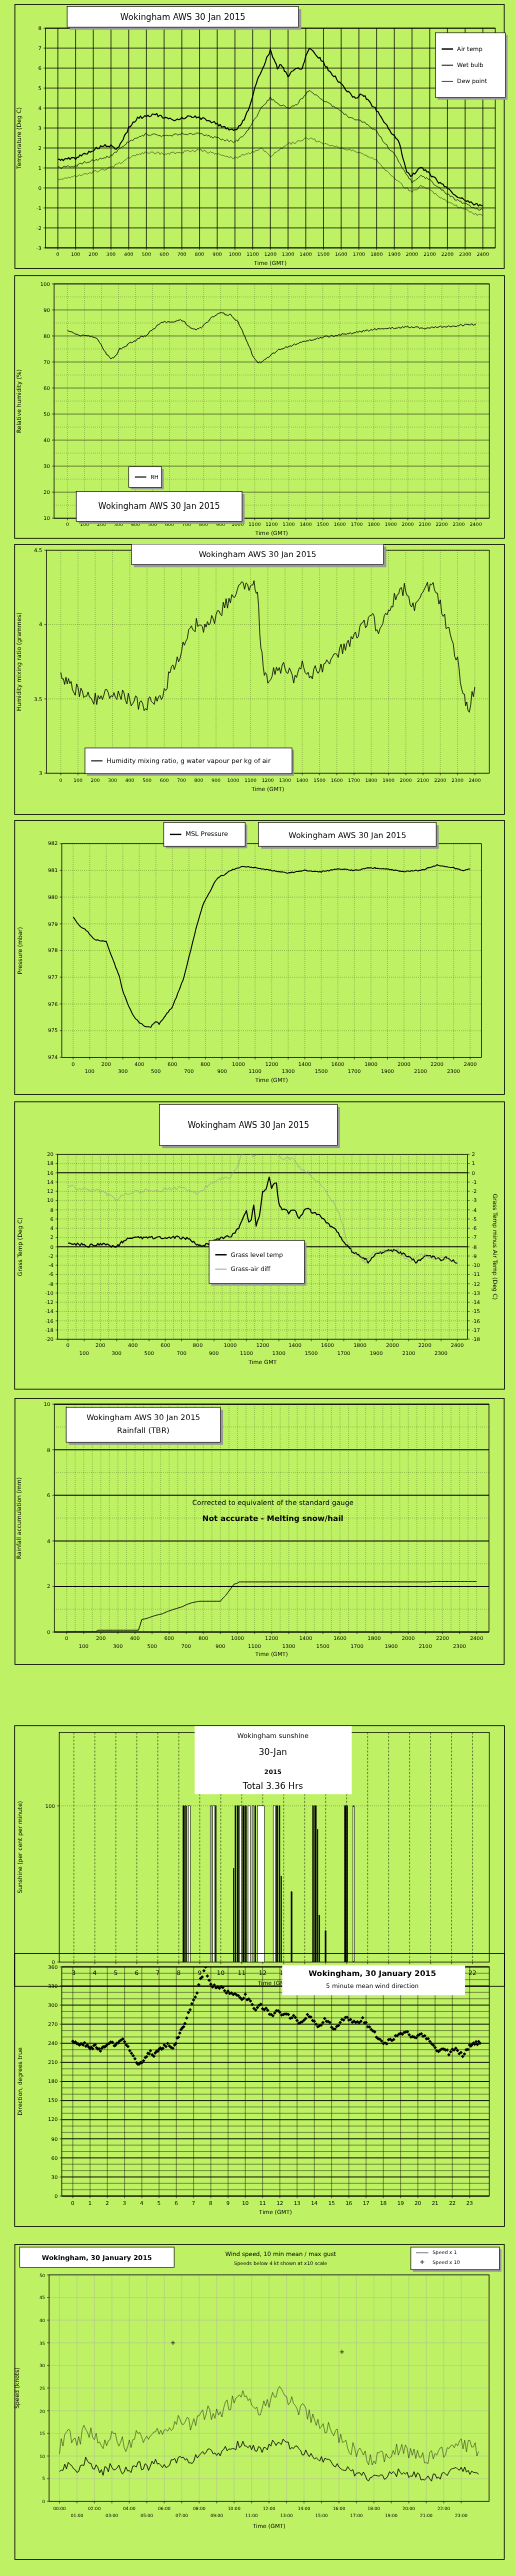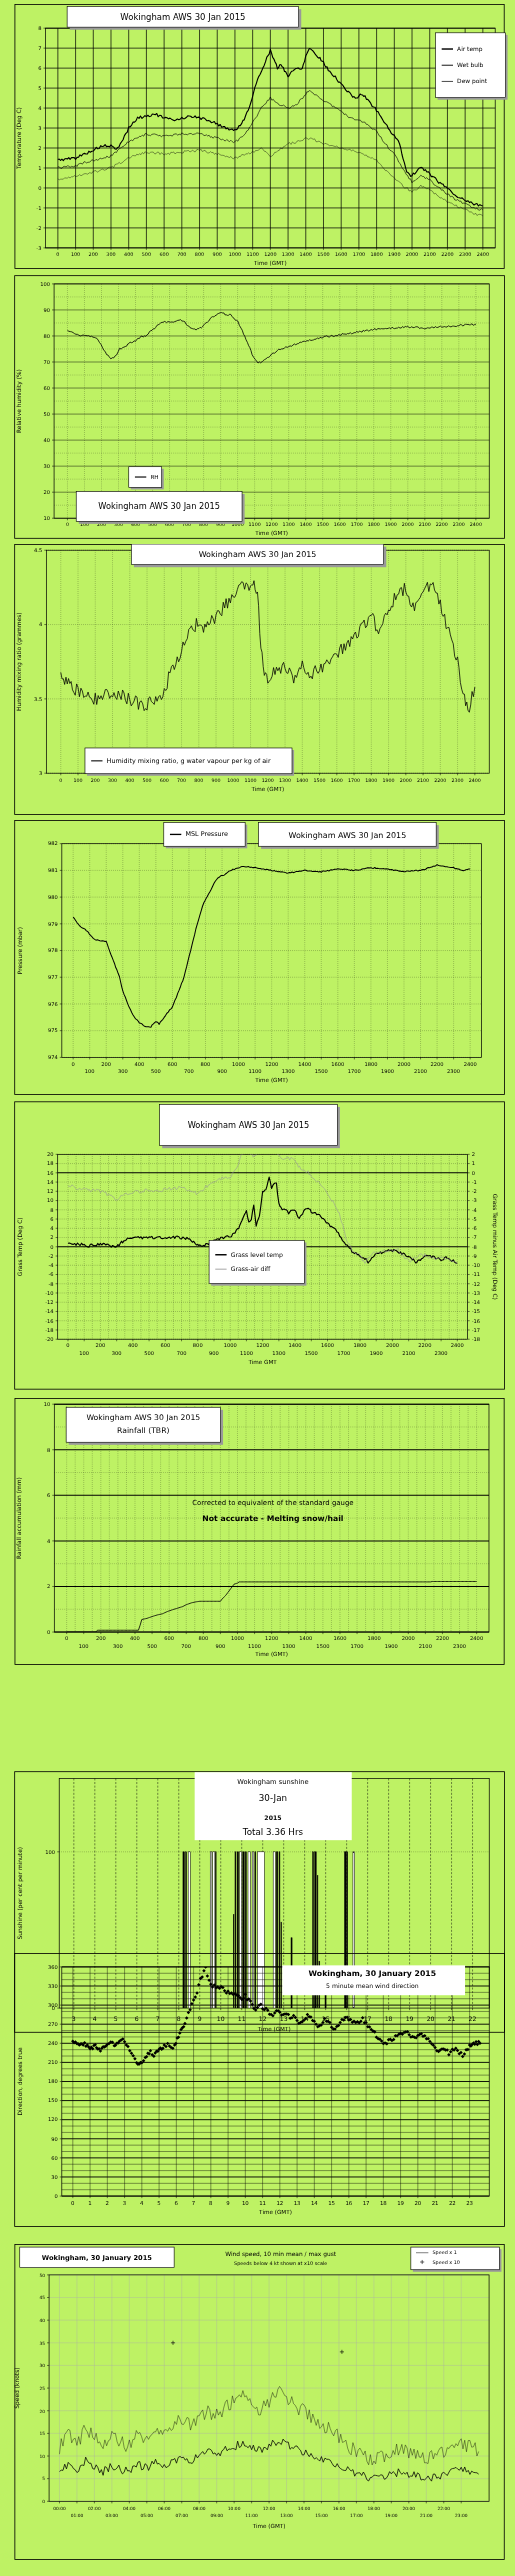--- a/index.html
+++ b/index.html
@@ -879,21 +879,21 @@
           <polyline points="129,455 131.7,455 134.4,455 137.1,455 139.8,455 142.4,455 145.1,455 147.8,455 150.5,455 153.2,455 155.9,455 158.6,455 161.3,455 163.9,455 166.6,455 169.3,455 172,455 174.7,455 177.4,455 180.1,455 182.8,455 185.5,455 188.8,451.5 191.4,451.5 194.1,451.5 196.7,451.5 199.4,451.5 202.1,451.5 204.7,451.5 207.4,451.5 210,451.5 212.7,451.5 215.3,451.5 218,451.5 220.7,451.5 223.3,451.5 226,451.5 228.6,451.5 231.3,451.5 233.9,451.5 236.6,451.5 239.3,451.5 241.9,451.5 244.6,451.5 247.2,451.5 249.9,451.5 252.5,451.5 255.2,451.5 257.8,451.5 260.5,451.5 263.2,451.5 265.8,451.5 268.5,451.5 271.8,441.7 275.1,430.6 277.6,430.1 280.1,429.5 282.6,429 285.1,428.4 287.6,427.5 290.1,426.6 292.6,425.8 295,424.9 297.5,424.1 300,423.3 302.5,422.6 305,421.8 307.5,421.2 310,420.7 312.5,420.1 315,419.6 317.5,418.5 319.9,417.3 322.4,416.2 324.9,415.1 327.4,414.2 329.9,413.4 332.4,412.5 334.9,411.6 337.4,410.8 339.9,410 342.4,409.3 344.9,408.5 347.3,407.7 349.8,406.9 352.3,406.2 354.8,405.4 357,404.2 359.2,403 361.5,401.8 363.9,401 366.4,400.1 368.9,399.2 371.4,398.3 373.9,397.7 376.4,397.2 378.9,396.6 381.4,396.1 383.6,395.8 385.8,395.5 388,395.2 390.7,395.2 393.3,395.2 396,395.2 398.7,395.2 401.3,395.2 404,395.2 406.6,395.2 409.3,395.2 411.9,395.2 414.6,395.2 417.2,395.2 419.9,395.2 422.6,395.2 425.2,395.2 427.9,395.2 431.2,390.8 433.4,388.6 435.6,386.3 437.8,384.1 440.1,381.2 442.3,378.2 444.5,375.3 447.8,370.8 451.1,366.4 454.4,362 456.7,361.2 458.9,360.5 461.1,359.8 464.4,357.5 467.1,357.5 469.7,357.5 472.4,357.5 475,357.5 477.7,357.5 480.3,357.5 483,357.5 485.7,357.5 488.3,357.5 491,357.5 493.6,357.5 496.3,357.5 498.9,357.5 501.6,357.5 504.3,357.5 506.9,357.5 509.6,357.5 512.2,357.5 514.9,357.5 517.5,357.5 520.2,357.5 522.9,357.5 525.5,357.5 528.2,357.5 530.8,357.5 533.5,357.5 536.1,357.5 538.8,357.5 541.4,357.5 544.1,357.5 546.8,357.5 549.4,357.5 552.1,357.5 554.7,357.5 557.4,357.5 560,357.5 562.7,357.5 565.4,357.5 568,357.5 570.7,357.5 573.3,357.5 576,357.5 578.6,357.5 581.3,357.5 584,357.5 586.6,357.5 589.3,357.5 591.9,357.5 594.6,357.5 597.2,357.5 599.9,357.5 602.6,357.5 605.2,357.5 607.9,357.5 610.5,357.5 613.2,357.5 615.8,357.5 618.5,357.5 621.1,357.5 623.8,357.5 626.5,357.5 629.1,357.5 631.8,357.5 634.4,357.5 637.1,357.5 639.7,357.5 642.4,357.5 645.1,357.5 647.7,357.5 650.4,357.5 653,357.5 655.7,357.5 658.3,357.5 661,357.5 663.7,357.5 666.3,357.5 669,357.5 671.6,357.5 674.3,357.5 676.9,357.5 679.6,357.5 682.3,357.5 684.9,357.5 687.6,357.5 690.2,357.5 692.9,357.5 695.5,357.5 698.2,357.5 700.8,357.5 703.5,357.5 706.2,357.5 708.8,357.5 711.5,357.5 714.1,357.5 716.8,357.5 719.4,357.5 722.1,357.5 724.8,357.5 727.4,357.5 730.1,357.5 732.7,357.5 735.4,357.5 738,357.5 740.7,357.5 743.4,357.5 746,357.5 748.7,357.5 751.3,357.5 754,357.5 756.6,357.5 759.3,357.5 762,357.5 764.6,357.5 767.3,357.5 769.9,357.5 772.6,357.5 775.2,357.5 777.9,357.5 780.5,357.5 783.2,357.5 785.9,357.5 788.5,357.5 791.2,357.5 793.8,357.5 796.5,357.5 799.1,357.5 801.8,357.5 804.5,357.5 807.1,357.5 809.8,357.5 812.4,357.5 815.1,357.5 817.7,357.5 820.4,357.5 823.1,357.5 825.7,357.5 828.4,357.5 831,357.5 833.7,357.5 836.3,357.5 839.7,356.7 842.3,356.7 844.9,356.7 847.5,356.7 850.1,356.7 852.7,356.7 855.4,356.7 858,356.7 860.6,356.7 863.2,356.7 865.8,356.7 868.4,356.7 871.1,356.7 873.7,356.7 876.3,356.7 878.9,356.7 881.5,356.7 884.1,356.7 886.8,356.7 889.4,356.7 892,356.7 894.6,356.7 897.2,356.7 899.8,356.7 902.5,356.7 905.1,356.7 907.7,356.7 910.3,356.7 912.9,356.7 915.5,356.7 918.2,356.7 920.8,356.7 923.4,356.7 926,356.7" fill="none" stroke="#000000" stroke-width="1.6" stroke-linejoin="round"></polyline>
         </g>
         <rect x="133" y="23" width="300" height="68" fill="#999"></rect>
         <rect x="128" y="18" width="300" height="68" fill="#fff" stroke="#000" stroke-width="1.2"></rect>
         <text x="278" y="42" font-size="15" text-anchor="middle" fill="#000" font-family="&quot;DejaVu Sans&quot;,sans-serif">Wokingham AWS 30 Jan 2015</text>
         <text x="278" y="68" font-size="15" text-anchor="middle" fill="#000" font-family="&quot;DejaVu Sans&quot;,sans-serif">Rainfall (TBR)</text>
         <text x="530" y="208" font-size="13.5" text-anchor="middle" fill="#000" font-family="&quot;DejaVu Sans&quot;,sans-serif">Corrected to equivalent of the standard gauge</text>
         <text x="530" y="240" font-size="15" text-anchor="middle" fill="#000" font-family="&quot;DejaVu Sans&quot;,sans-serif" font-weight="bold">Not accurate - Melting snow/hail</text>
       </svg>
     </section>
-  <section class="chart" style="top: 1771px; text-decoration: underline;">
+  <section class="chart" style="top: 1725px; text-decoration: underline;">
       <svg width="515" height="263" viewBox="0 0 1000 510">
         <rect x="28.5" y="1" width="951" height="506" fill="none" stroke="#000" stroke-width="1.6"></rect>
         <line x1="143.37313432835822" y1="14" x2="143.37313432835822" y2="460" stroke="#000" stroke-width="0.9" stroke-dasharray="4,3"></line>
         <line x1="184.11940298507463" y1="14" x2="184.11940298507463" y2="460" stroke="#000" stroke-width="0.9" stroke-dasharray="4,3"></line>
         <line x1="224.86567164179104" y1="14" x2="224.86567164179104" y2="460" stroke="#000" stroke-width="0.9" stroke-dasharray="4,3"></line>
         <line x1="265.6119402985074" y1="14" x2="265.6119402985074" y2="460" stroke="#000" stroke-width="0.9" stroke-dasharray="4,3"></line>
         <line x1="306.35820895522386" y1="14" x2="306.35820895522386" y2="460" stroke="#000" stroke-width="0.9" stroke-dasharray="4,3"></line>
         <line x1="347.1044776119403" y1="14" x2="347.1044776119403" y2="460" stroke="#000" stroke-width="0.9" stroke-dasharray="4,3"></line>
         <line x1="387.8507462686567" y1="14" x2="387.8507462686567" y2="460" stroke="#000" stroke-width="0.9" stroke-dasharray="4,3"></line>
         <line x1="428.5970149253731" y1="14" x2="428.5970149253731" y2="460" stroke="#000" stroke-width="0.9" stroke-dasharray="4,3"></line>

